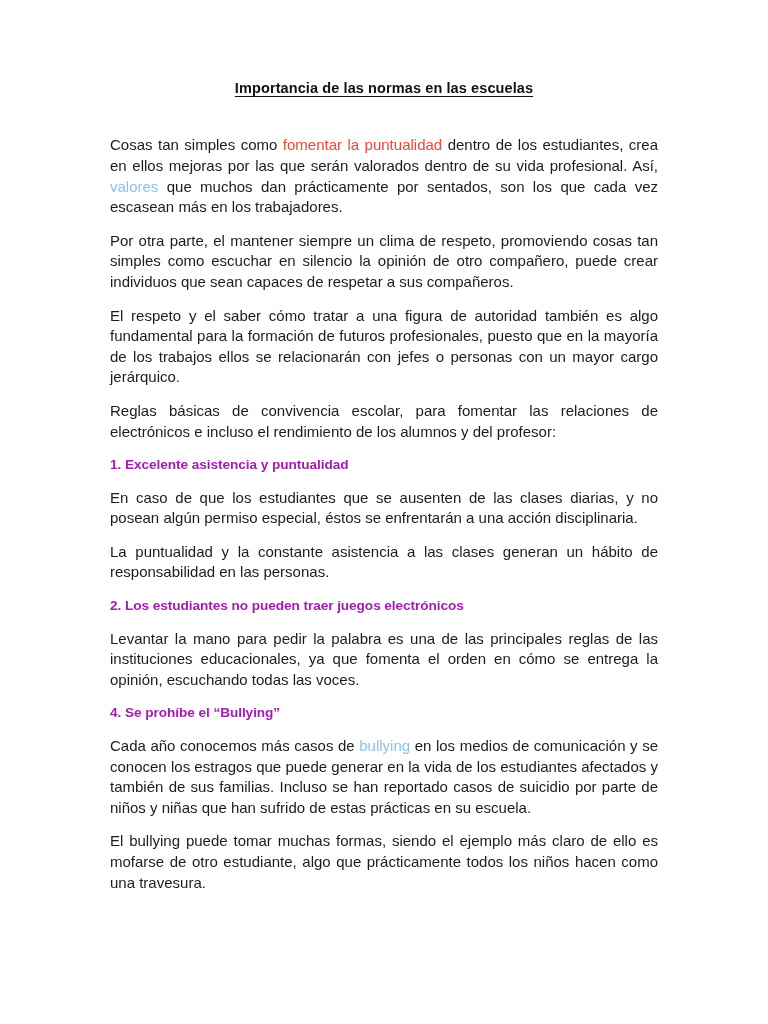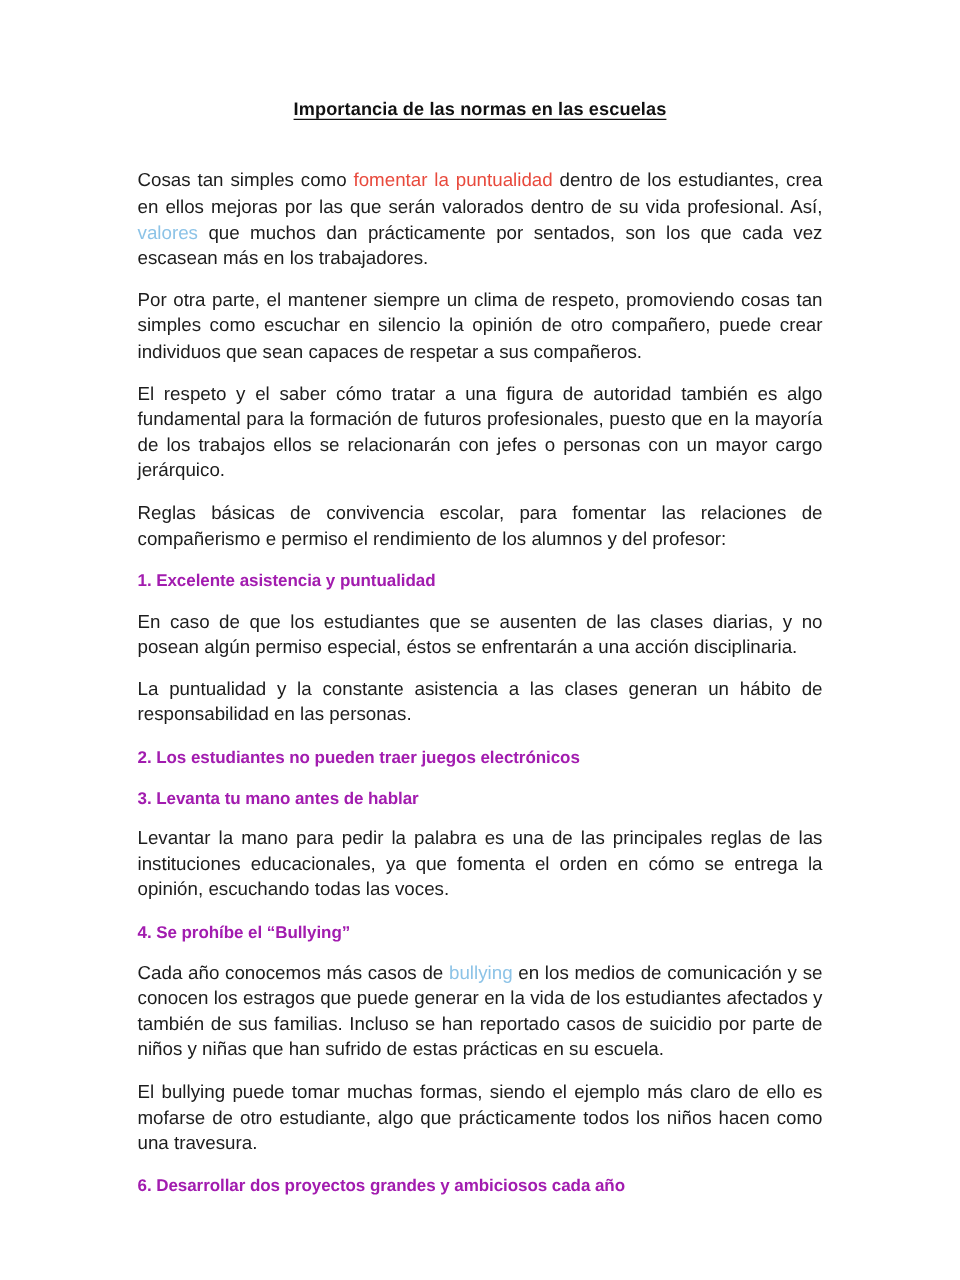--- a/index.html
+++ b/index.html
@@ -72,28 +72,26 @@
   <div class="doc-body">
 
     <h1 class="doc-title">
       <span class="title-text">Importancia de las normas en las escuelas</span>
     </h1>
 
     <div id="content-blocks">
         <p class="para"><span>Cosas tan simples como </span><span class="hl-red" style="color: rgb(232, 73, 60);">fomentar la puntualidad</span><span> dentro de los estudiantes, crea en ellos mejoras por las que serán valorados dentro de su vida profesional. Así, </span><span class="hl-blue" style="color: rgb(140, 195, 231);">valores</span><span> que muchos dan prácticamente por sentados, son los que cada vez escasean más en los trabajadores.</span></p>
         <p class="para"><span>Por otra parte, el mantener siempre un clima de respeto, promoviendo cosas tan simples como escuchar en silencio la opinión de otro compañero, puede crear individuos que sean capaces de respetar a sus compañeros.</span></p>
         <p class="para"><span>El respeto y el saber cómo tratar a una figura de autoridad también es algo fundamental para la formación de futuros profesionales, puesto que en la mayoría de los trabajos ellos se relacionarán con jefes o personas con un mayor cargo jerárquico.</span></p>
-        <p class="para"><span>Reglas básicas de convivencia escolar, para fomentar las relaciones de compañerismo e permiso el rendimiento de los alumnos y del profesor:</span></p>
+        <p class="para"><span>Reglas básicas de convivencia escolar, para fomentar las relaciones de electrónicos e incluso el rendimiento de los alumnos y del profesor:</span></p>
         <h2 class="rule-heading"><span>1. Excelente asistencia y puntualidad</span></h2>
         <p class="para"><span>En caso de que los estudiantes que se ausenten de las clases diarias, y no posean algún permiso especial, éstos se enfrentarán a una acción disciplinaria.</span></p>
         <p class="para"><span>La puntualidad y la constante asistencia a las clases generan un hábito de responsabilidad en las personas.</span></p>
         <h2 class="rule-heading"><span>2. Los estudiantes no pueden traer juegos electrónicos</span></h2>
-        <h2 class="rule-heading"><span>3. Levanta tu mano antes de hablar</span></h2>
         <p class="para"><span>Levantar la mano para pedir la palabra es una de las principales reglas de las instituciones educacionales, ya que fomenta el orden en cómo se entrega la opinión, escuchando todas las voces.</span></p>
         <h2 class="rule-heading"><span>4. Se prohíbe el “Bullying”</span></h2>
         <p class="para"><span>Cada año conocemos más casos de </span><span class="hl-blue" style="color: rgb(140, 195, 231);">bullying</span><span> en los medios de comunicación y se conocen los estragos que puede generar en la vida de los estudiantes afectados y también de sus familias. Incluso se han reportado casos de suicidio por parte de niños y niñas que han sufrido de estas prácticas en su escuela.</span></p>
         <p class="para"><span>El bullying puede tomar muchas formas, siendo el ejemplo más claro de ello es mofarse de otro estudiante, algo que prácticamente todos los niños hacen como una travesura.</span></p>
-        <h2 class="rule-heading"><span>6. Desarrollar dos proyectos grandes y ambiciosos cada año</span></h2>
       </div>
 
   </div>
 
 </div>
 
 </body></html>

